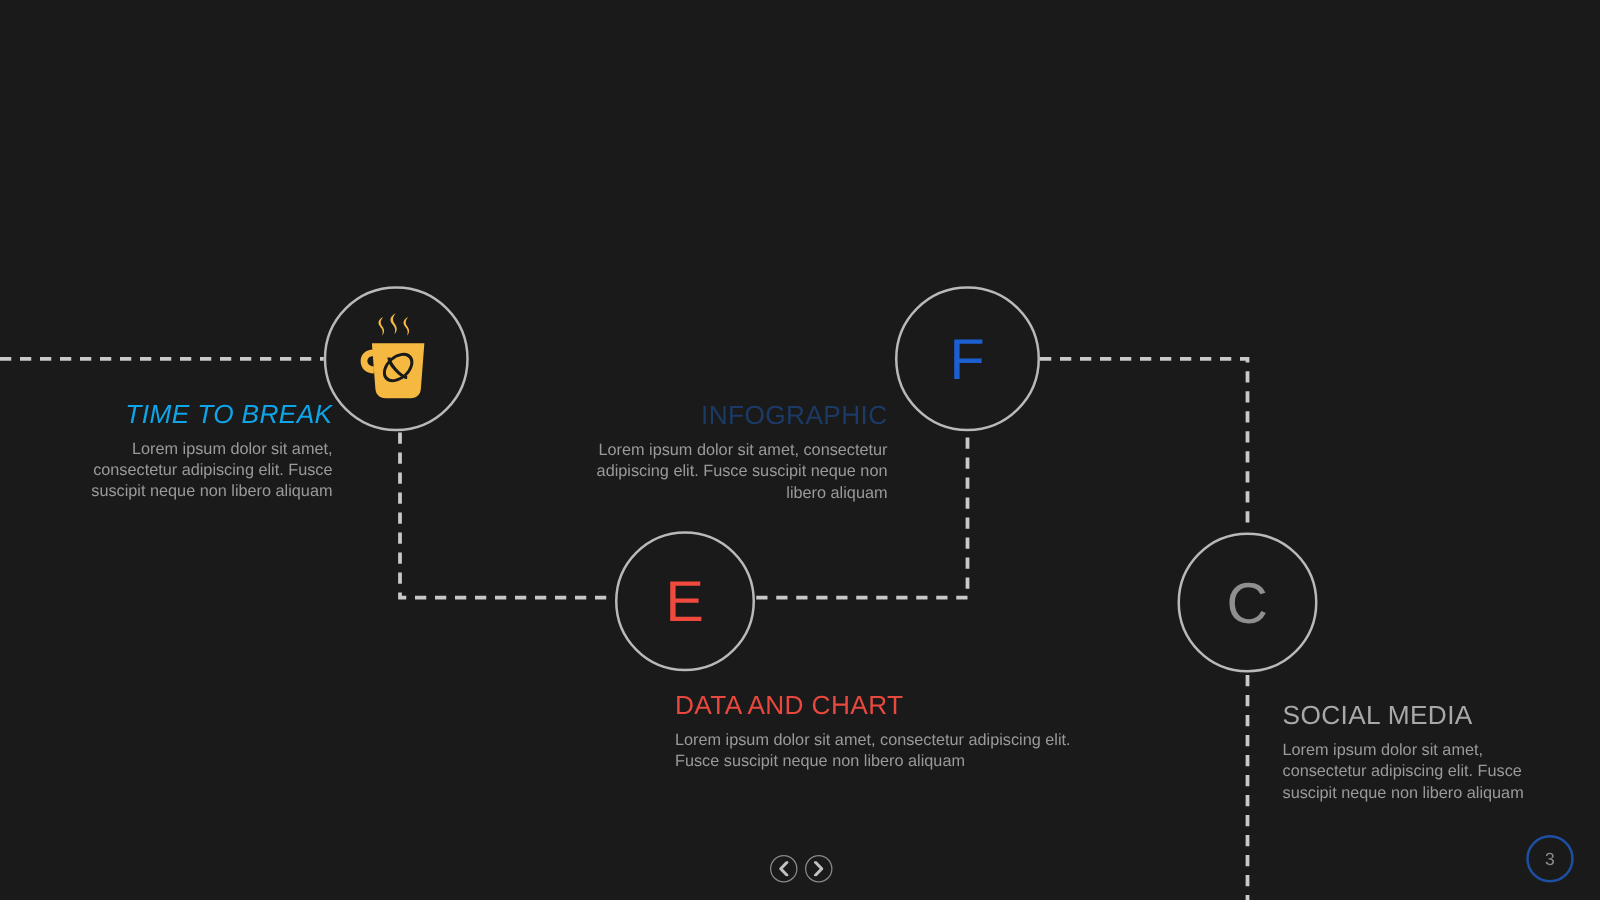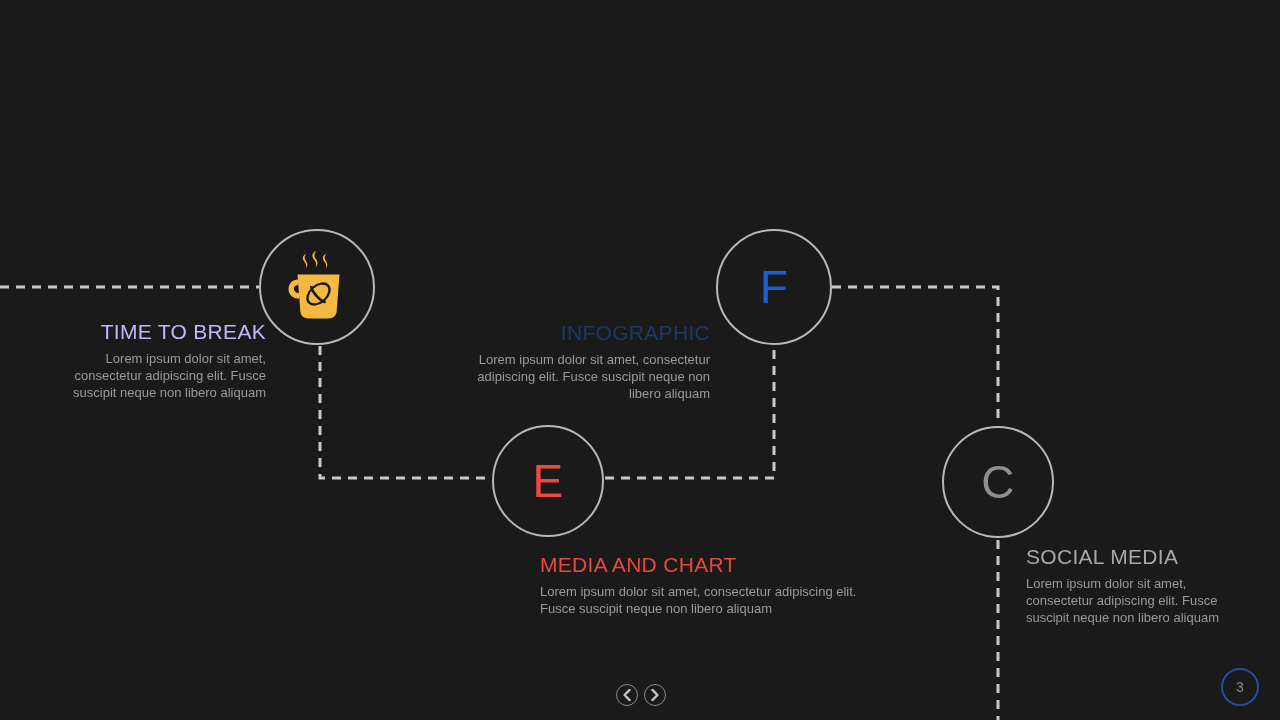--- a/index.html
+++ b/index.html
@@ -139,36 +139,36 @@
 
   <div class="node" style="left:492px; top:425px; width:112px; height:112px;">
     <span class="node-letter" style="color:#f0493d;">E</span>
   </div>
 
   <div class="node" style="left:942px; top:426px; width:112px; height:112px;">
     <span class="node-letter" style="color:#8f8f8f;">C</span>
   </div>
 
   <div class="block align-right" style="left:40px; top:320px; width:226px;">
-    <h2 style="color:#c4b5fd;">TIME TO BREAK</h2>
+    <h2 style="color:#0ea5e9;font-style:italic;">TIME TO BREAK</h2>
     <p>Lorem ipsum dolor sit amet, consectetur adipiscing elit. Fusce suscipit neque non libero aliquam</p>
   </div>
 
   <div class="block align-right" style="left:445px; top:321px; width:265px;">
     <h2 style="color:#1b3a66;">INFOGRAPHIC</h2>
     <p>Lorem ipsum dolor sit amet, consectetur adipiscing elit. Fusce suscipit neque non libero aliquam</p>
   </div>
 
   <div class="block align-left" style="left:540px; top:553px; width:350px;">
-    <h2 style="color:#e8483d;">MEDIA AND CHART</h2>
+    <h2 style="color:#e8483d;">DATA AND CHART</h2>
     <p>Lorem ipsum dolor sit amet, consectetur adipiscing elit. Fusce suscipit neque non libero aliquam</p>
   </div>
 
   <div class="block align-left" style="left:1026px; top:545px; width:200px;">
-    <h2 style="color:#a8a8a8;">SOCIAL MEDIA</h2>
+    <h2 style="color:#a8a8a8;margin-top:16px;">SOCIAL MEDIA</h2>
     <p>Lorem ipsum dolor sit amet, consectetur adipiscing elit. Fusce suscipit neque non libero aliquam</p>
   </div>
 
   <div class="navbtn" style="left:616px; top:684px;">
     <span>
       <svg width="8" height="12" viewBox="0 0 8 12">
         <path d="M6.6 0.8 L1.6 6 L6.6 11.2" fill="none" stroke="#c2c2c2" stroke-width="2.4" stroke-linecap="round" stroke-linejoin="round"></path>
       </svg>
     </span>
   </div>

